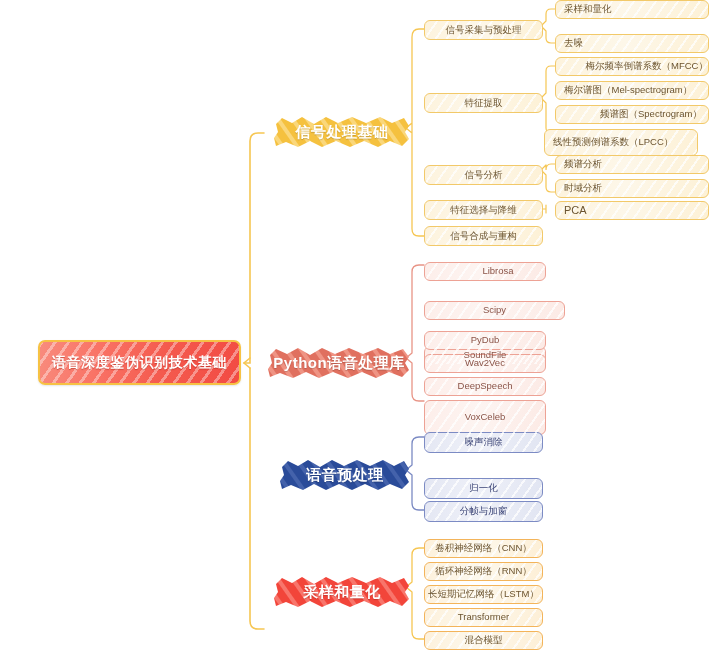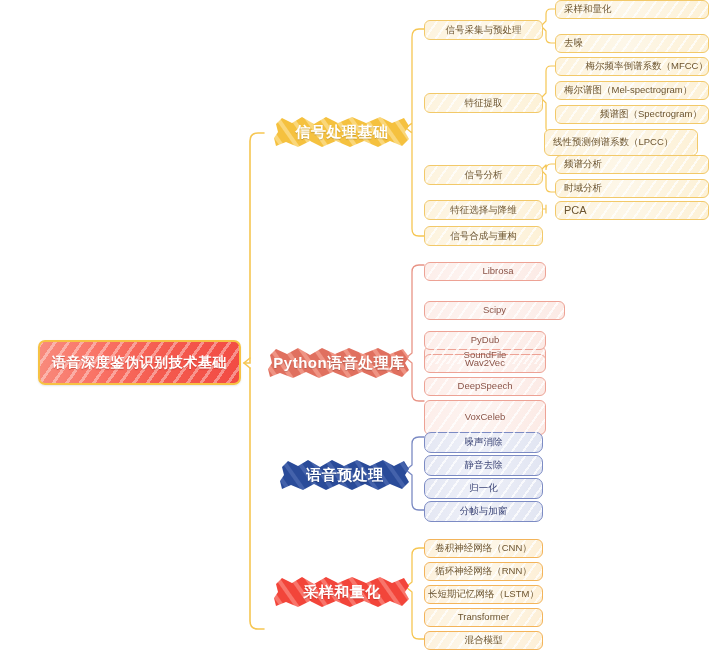--- a/index.html
+++ b/index.html
@@ -76,21 +76,20 @@
   .th-pink{
     border-color:#eda295;
     background:linear-gradient(100deg,#fdeeea 0%,#fdf4f1 45%,#fceae5 100%);
     color:#8a5448;
   }
   
   .th-blue{
     border-color:#7c8bc4;
     background:linear-gradient(100deg,#e4e7f3 0%,#eef0f8 45%,#e1e5f2 100%);
     color:#3c4576;
-    border-radius:7px;
   }
   
   .th-red{
     border-color:#f3b45a;
     background:linear-gradient(100deg,#fdf1dc 0%,#fdf8ec 45%,#fdefd6 100%);
     color:#6b5430;
   }
 
   
   #wires{position:absolute;left:0;top:0;width:711px;height:655px;pointer-events:none;}
@@ -253,23 +252,20 @@
       <path d="M4,10 L10,4 L20,9 L30,3 L42,10 L54,3 L66,9 L79,3 L92,9 L105,3 L116,9 L126,4 L131,12
                L127,18 L131,25 L124,32 L112,27 L100,33 L87,27 L74,33 L61,27 L48,33 L36,27 L25,33 L13,28 L4,32
                L2,24 L6,18 Z" fill="url(#pstripeB)"></path>
     </svg>
     <span class="txt">语音预处理</span>
   </div>
 
   <div class="node th-blue center" style="left:424px;top:432px;width:119px;height:21px;">
     <span class="txt">噪声消除</span>
   </div>
-  <div class="node th-blue center" style="left:424px;top:455px;width:119px;height:21px;">
-    <span class="txt">静音去除</span>
-  </div>
   <div class="node th-blue center" style="left:424px;top:478px;width:119px;height:21px;">
     <span class="txt">归一化</span>
   </div>
   <div class="node th-blue center" style="left:424px;top:501px;width:119px;height:21px;">
     <span class="txt">分帧与加窗</span>
   </div>
 
   <div class="branch-label" style="left:272px;top:574px;width:140px;height:36px;">
     <svg class="blob" viewBox="0 0 140 36" preserveAspectRatio="none">
       <defs>

